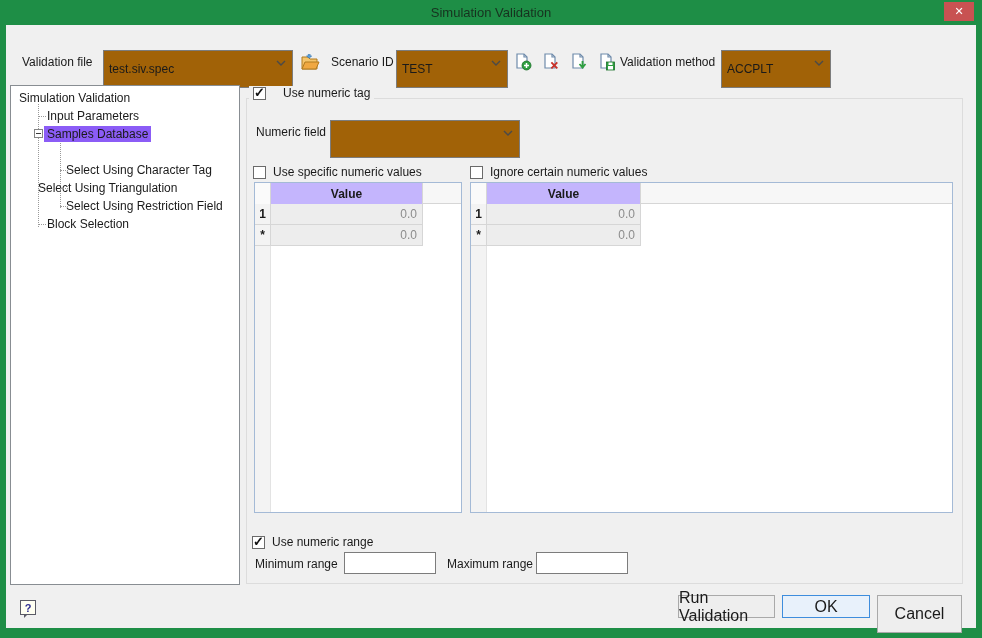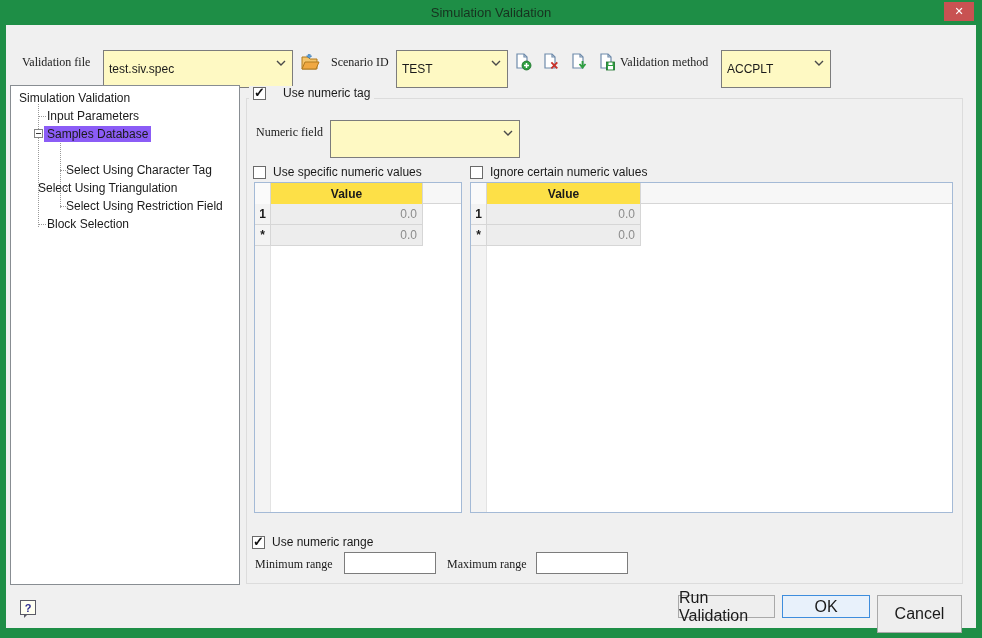--- a/index.html
+++ b/index.html
@@ -12,22 +12,22 @@
   
   .titlebar { position:absolute; left:0; top:0; width:982px; height:25px;
     background:#1e8e46; display:flex; align-items:center; justify-content:center; }
   .title { font-size:13px; color:#17321f; }
   .close-btn { position:absolute; right:8px; top:2px; width:30px; height:19px;
     background:#c85252; color:#fff; display:flex; align-items:center; justify-content:center;
     font-size:11px; cursor:pointer; }
   .client { position:absolute; left:6px; top:25px; width:970px; height:603px; background:#f0f0f0; }
 
   
-  .label { position:absolute; white-space:nowrap; color:#1a1a1a;font-family:Liberation Serif, serif; }
-  .combo { position:absolute; background:#fef9c3; border:1px solid #7c7c7c; display:flex;
+  .label { position:absolute; white-space:nowrap; color:#1a1a1a; }
+  .combo { position:absolute; background:#a16207; border:1px solid #7c7c7c; display:flex;
     align-items:center; padding-left:5px; height:38px;text-align:right; }
   .combo .chev { position:absolute; right:6px; top:9px; }
   .textinput { position:absolute; background:#fff; border:1px solid #7c7c7c; height:22px;
     font-family:"Liberation Sans", sans-serif; font-size:12px; padding:0 4px; }
   .checkbox-row { position:absolute; display:flex; align-items:center; gap:7px; }
   .cb { width:13px; height:13px; background:#fff; border:1px solid #6a6a6a; position:relative; flex:0 0 13px; }
   .cb.checked::after { content:"✓"; position:absolute; left:0px; top:-3px; font-size:13px;
     font-weight:bold; color:#111; }
   .btn { position:absolute; background:#eeeeee; border:1px solid #a9a9a9; display:flex;
     align-items:center; justify-content:center; font-size:16px; cursor:pointer; }
@@ -53,21 +53,21 @@
     border:1px solid #dcdcdc; }
   .groupbox-title { position:absolute; left:2px; top:-13px; background:#f0f0f0; padding:0 4px;
     display:flex; align-items:center; gap:17px; }
 
   
   .vtable { position:absolute; background:#fff; border:1px solid #a4bad6; }
   .vt-head { position:absolute; left:0; top:0; right:0; height:21px; background:#f7f7f7;
     border-bottom:1px solid #d6d6d6; }
   .vt-corner { position:absolute; left:0; top:0; width:16px; height:21px; background:#fafafa;
     border-right:1px solid #d6d6d6; }
-  .vt-colhead { position:absolute; top:0; height:21px; background:#fde047; border-right:1px solid #d6d6d6;
+  .vt-colhead { position:absolute; top:0; height:21px; background:#c4b5fd; border-right:1px solid #d6d6d6;
     display:flex; align-items:center; justify-content:center; font-weight:bold; }
   .vt-row { position:absolute; left:0; right:0; height:21px; background:#fff; }
   .vt-rowhead { position:absolute; left:0; top:0; width:16px; height:21px; background:#f3f3f3;
     border-right:1px solid #d6d6d6; border-bottom:1px solid #d6d6d6; display:flex; align-items:center;
     justify-content:center; font-weight:bold; }
   .vt-cell { position:absolute; top:0; height:21px; background:#ededed; border-right:1px solid #d6d6d6;
     border-bottom:1px solid #d6d6d6; display:flex; align-items:center; justify-content:flex-end;
     padding-right:5px; color:#8c8c8c; }
   .vt-strip { position:absolute; left:0; width:16px; bottom:0; background:#f3f3f3;
     border-right:1px solid #e3e3e3; }

